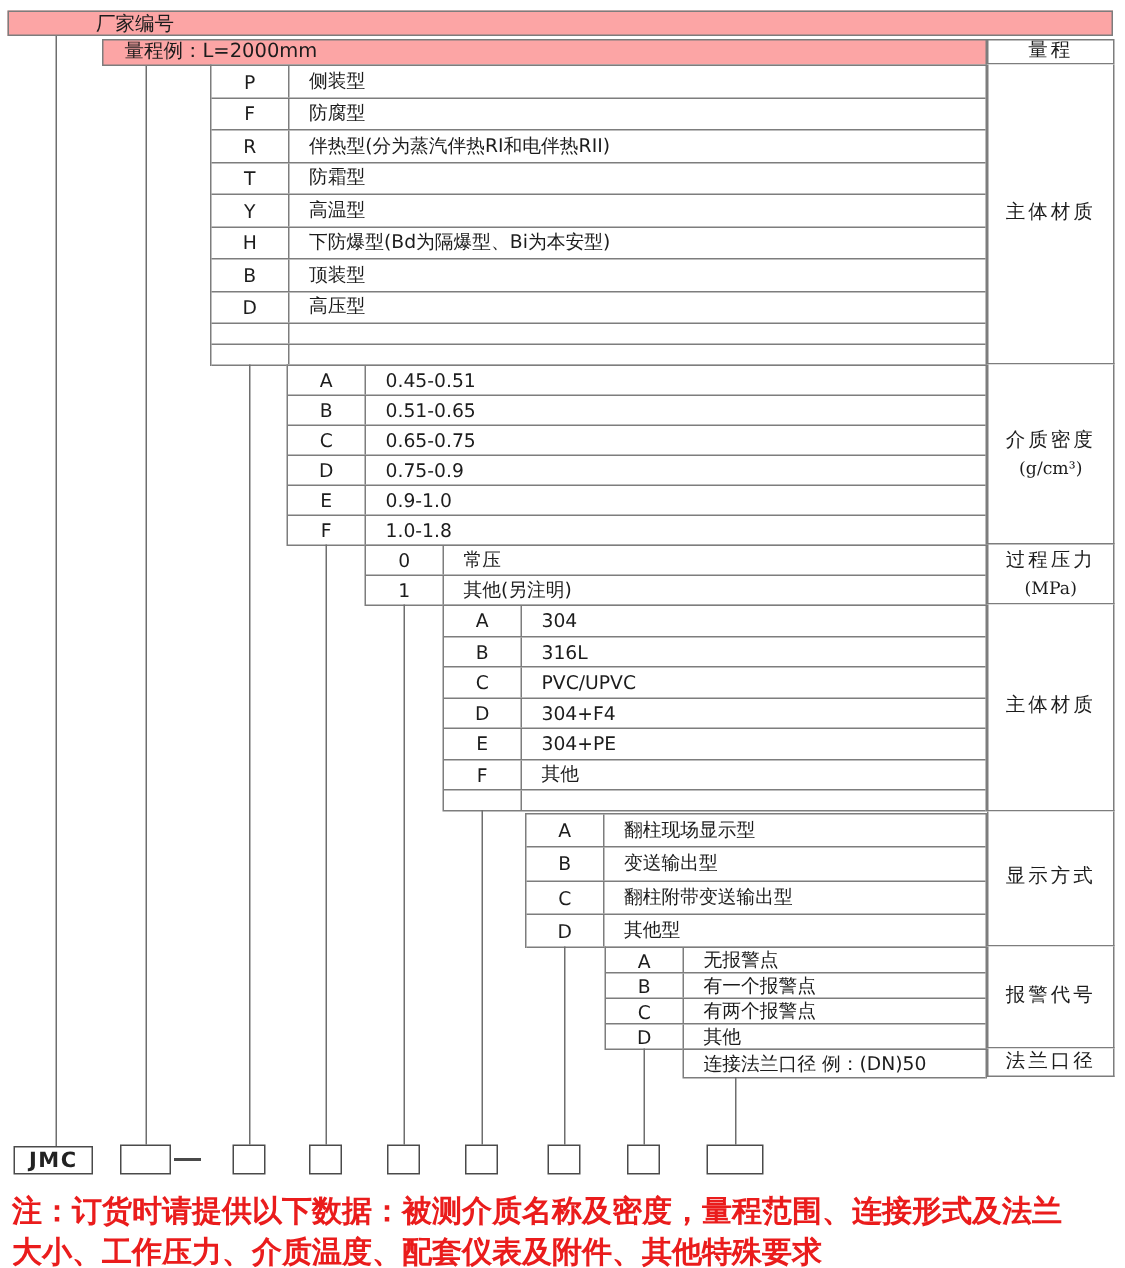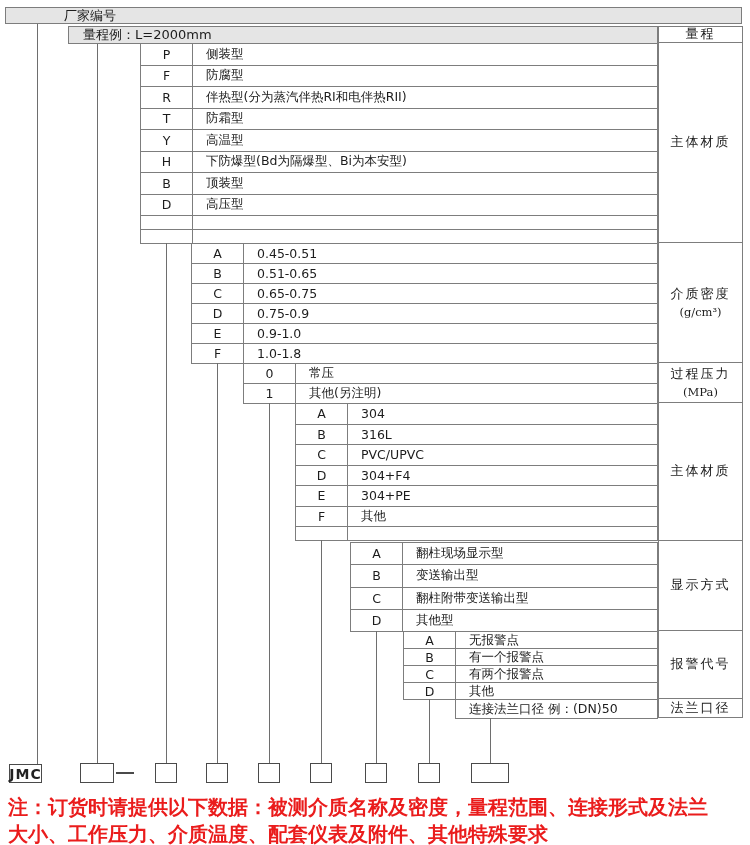--- a/index.html
+++ b/index.html
@@ -2,25 +2,25 @@
 <html><head>
 <meta charset="utf-8">
 <style>
   html,body{margin:0;padding:0;background:#ffffff;}
   #stage{
     position:relative;width:750px;height:845px;background:#ffffff;overflow:hidden;
     font-family:"DejaVu Sans","Liberation Sans",sans-serif;color:#1c1c1c;
   }
   
   .topbox{
-    position:absolute;box-sizing:border-box;border:1px solid #7d7d7d;background:#e5e5e5;
+    position:absolute;box-sizing:border-box;border:1px solid #7d7d7d;background:#fca5a5;
     display:flex;align-items:center;font-size:13px;
   }
   #factoryBox{left:5px;top:7px;width:737px;height:17px;padding-left:58px;}
-  #rangeBox{left:68px;top:26px;width:590px;height:18px;padding-left:14px;}
+  #rangeBox{left:68px;top:26px;width:590px;height:18px;padding-left:14px;align-items:flex-end;}
   
   .lab{
     position:absolute;left:658px;width:85px;box-sizing:border-box;background:#fff;
     border-left:1px solid #7d7d7d;border-right:1px solid #7d7d7d;border-bottom:1px solid #7d7d7d;
     display:flex;flex-direction:column;align-items:center;justify-content:center;
     font-family:"DejaVu Serif","Liberation Serif",serif;font-size:13px;letter-spacing:2px;
     text-align:center;line-height:1.45;
   }
   .lab .sub{font-size:11.5px;letter-spacing:0;}
   .lab1{top:26px;height:17px;border-top:1px solid #7d7d7d;text-align:right;}
@@ -63,21 +63,21 @@
   .vl6{left:321px;top:540px;height:224px;}
   .vl7{left:376px;top:631px;height:133px;}
   .vl8{left:429px;top:699px;height:65px;}
   .vl9{left:490px;top:718px;height:46px;}
   
   .cbox{
     position:absolute;top:763px;height:20px;box-sizing:border-box;background:#fff;
     border:1.5px solid #4a4a4a;
   }
   #jmcBox{
-    left:9px;top:764px;width:33px;height:19px;display:flex;align-items:center;justify-content:center;
+    left:9px;top:764px;width:53px;height:19px;display:flex;align-items:center;justify-content:center;
     font-size:14px;font-weight:700;letter-spacing:1px;color:#222;
   }
   .b2{left:80px;width:34px;}
   .b3{left:155px;width:22px;}
   .b4{left:206px;width:22px;}
   .b5{left:258px;width:22px;}
   .b6{left:310px;width:22px;}
   .b7{left:365px;width:22px;}
   .b8{left:418px;width:22px;}
   .b9{left:471px;width:38px;}

